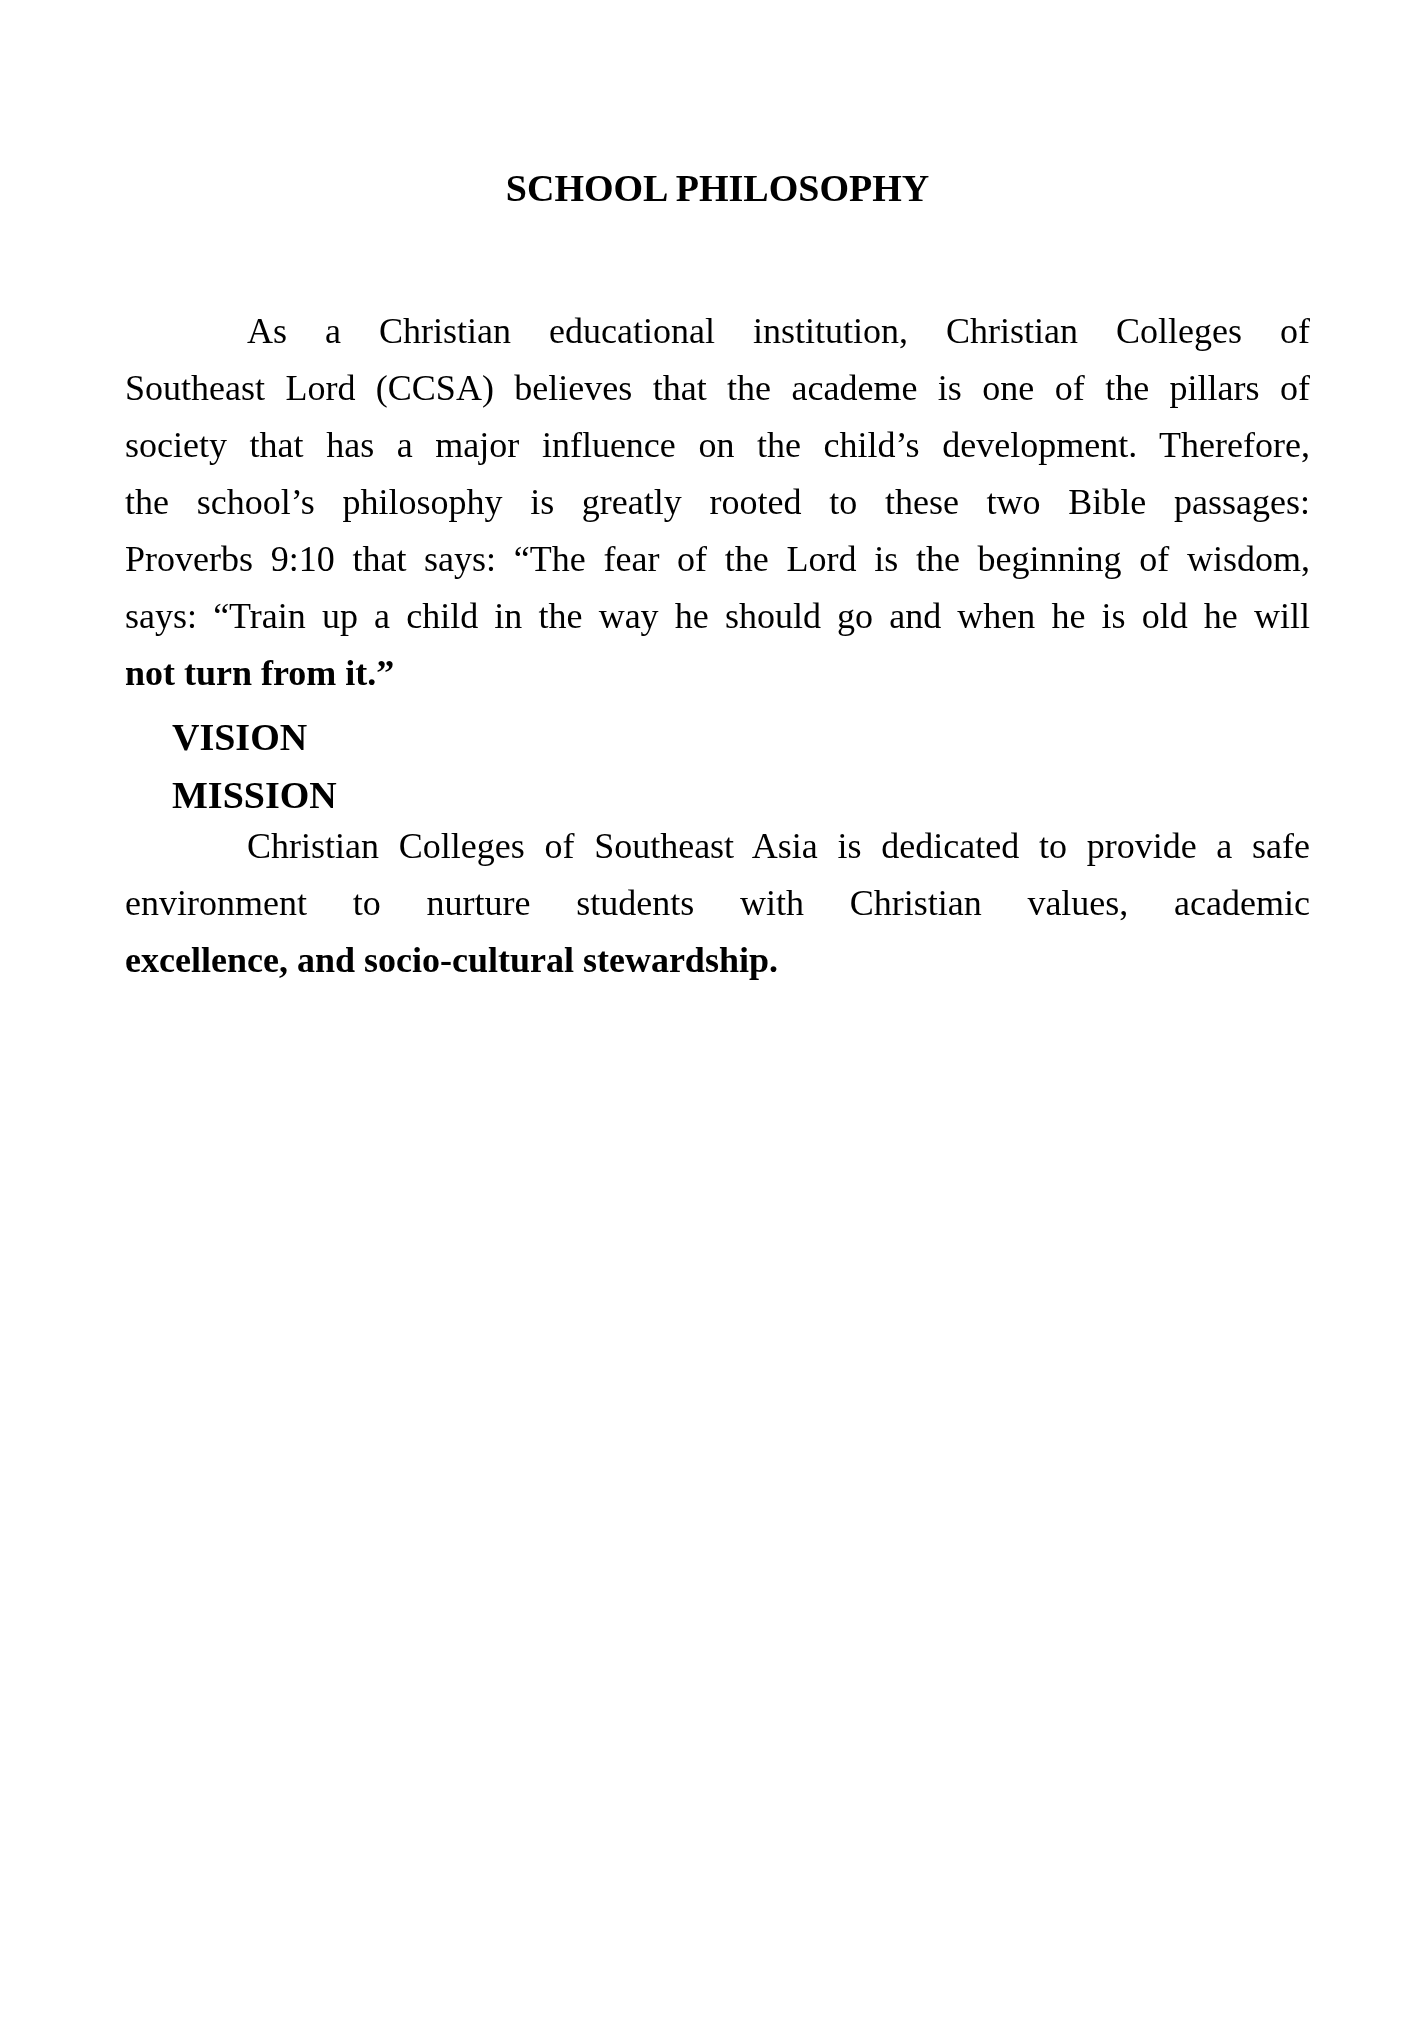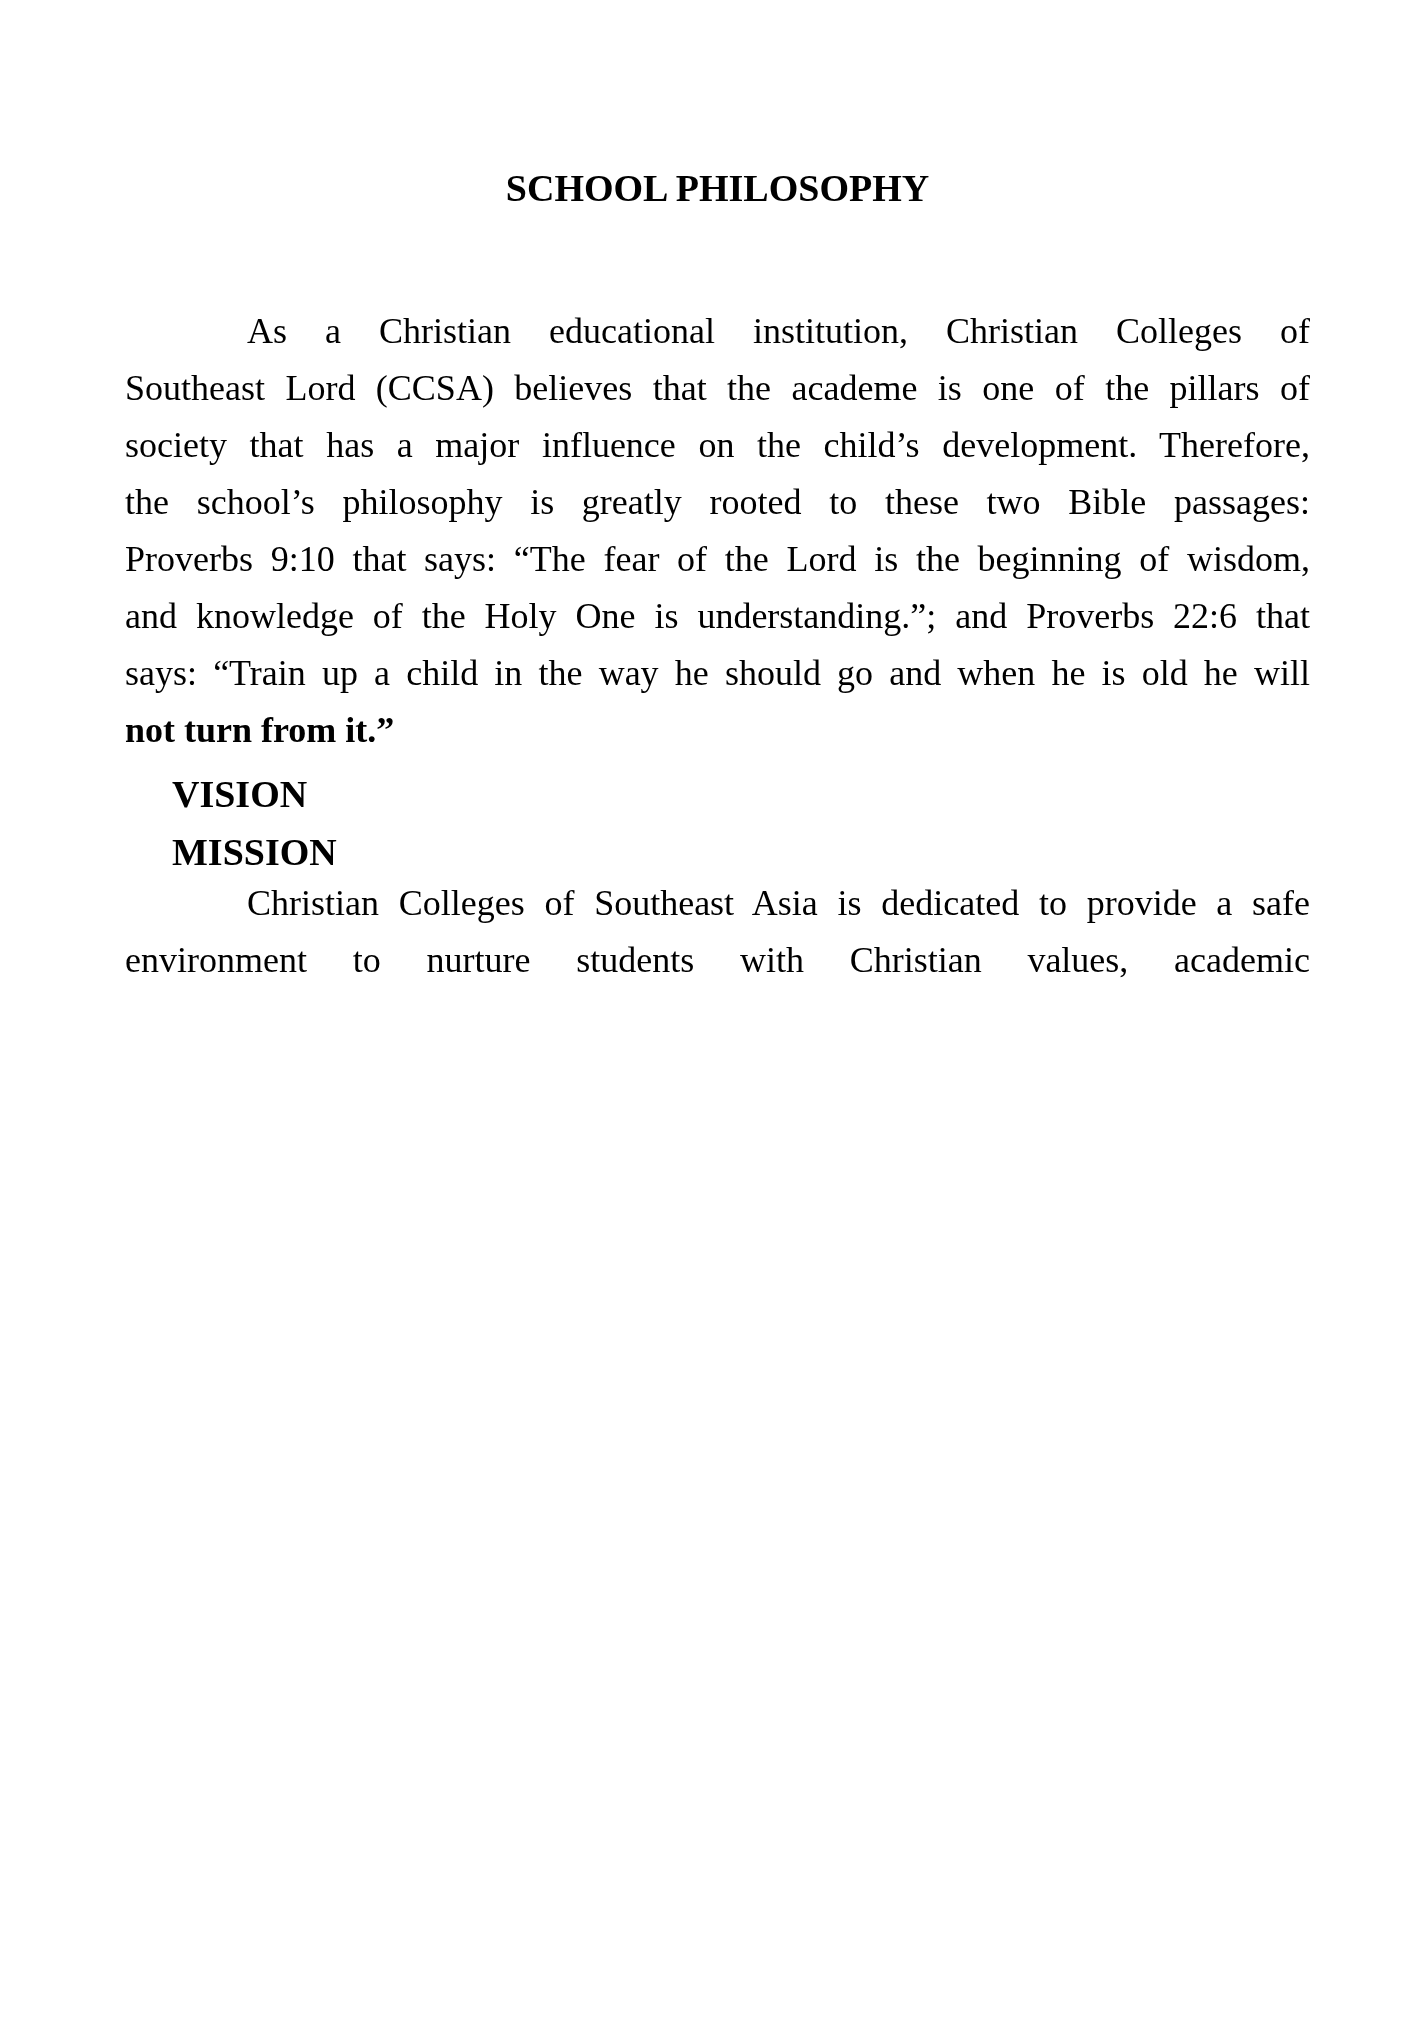--- a/index.html
+++ b/index.html
@@ -67,33 +67,33 @@
 
   <h1 class="doc-title">SCHOOL PHILOSOPHY</h1>
 
   <section>
     <div class="para para-philosophy">
       <div class="jline indent">As a Christian educational institution, Christian Colleges of</div>
       <div class="jline">Southeast Lord (CCSA) believes that the academe is one of the pillars of</div>
       <div class="jline">society that has a major influence on the child’s development. Therefore,</div>
       <div class="jline">the school’s philosophy is greatly rooted to these two Bible passages:</div>
       <div class="jline">Proverbs 9:10 that says: “The fear of the Lord is the beginning of wisdom,</div>
-      <div class="jline">and knowledge of the Holy One is understanding.”; and Proverbs 22:6 that</div>
       <div class="jline">says: “Train up a child in the way he should go and when he is old he will</div>
       <div class="jline last">not turn from it.”</div>
     </div>
   </section>
 
   <section>
     <h2 class="section-heading heading-vision">VISION</h2>
   </section>
 
   <section>
     <h2 class="section-heading heading-mission">MISSION</h2>
     <div class="para para-mission">
       <div class="jline indent">Christian Colleges of Southeast Asia is dedicated to provide a safe</div>
       <div class="jline">environment to nurture students with Christian values, academic</div>
+      <div class="jline last">excellence, and socio-cultural stewardship.</div>
     </div>
   </section>
 
   <div class="page-number">2</div>
 
 </div>
 
 </body></html>

